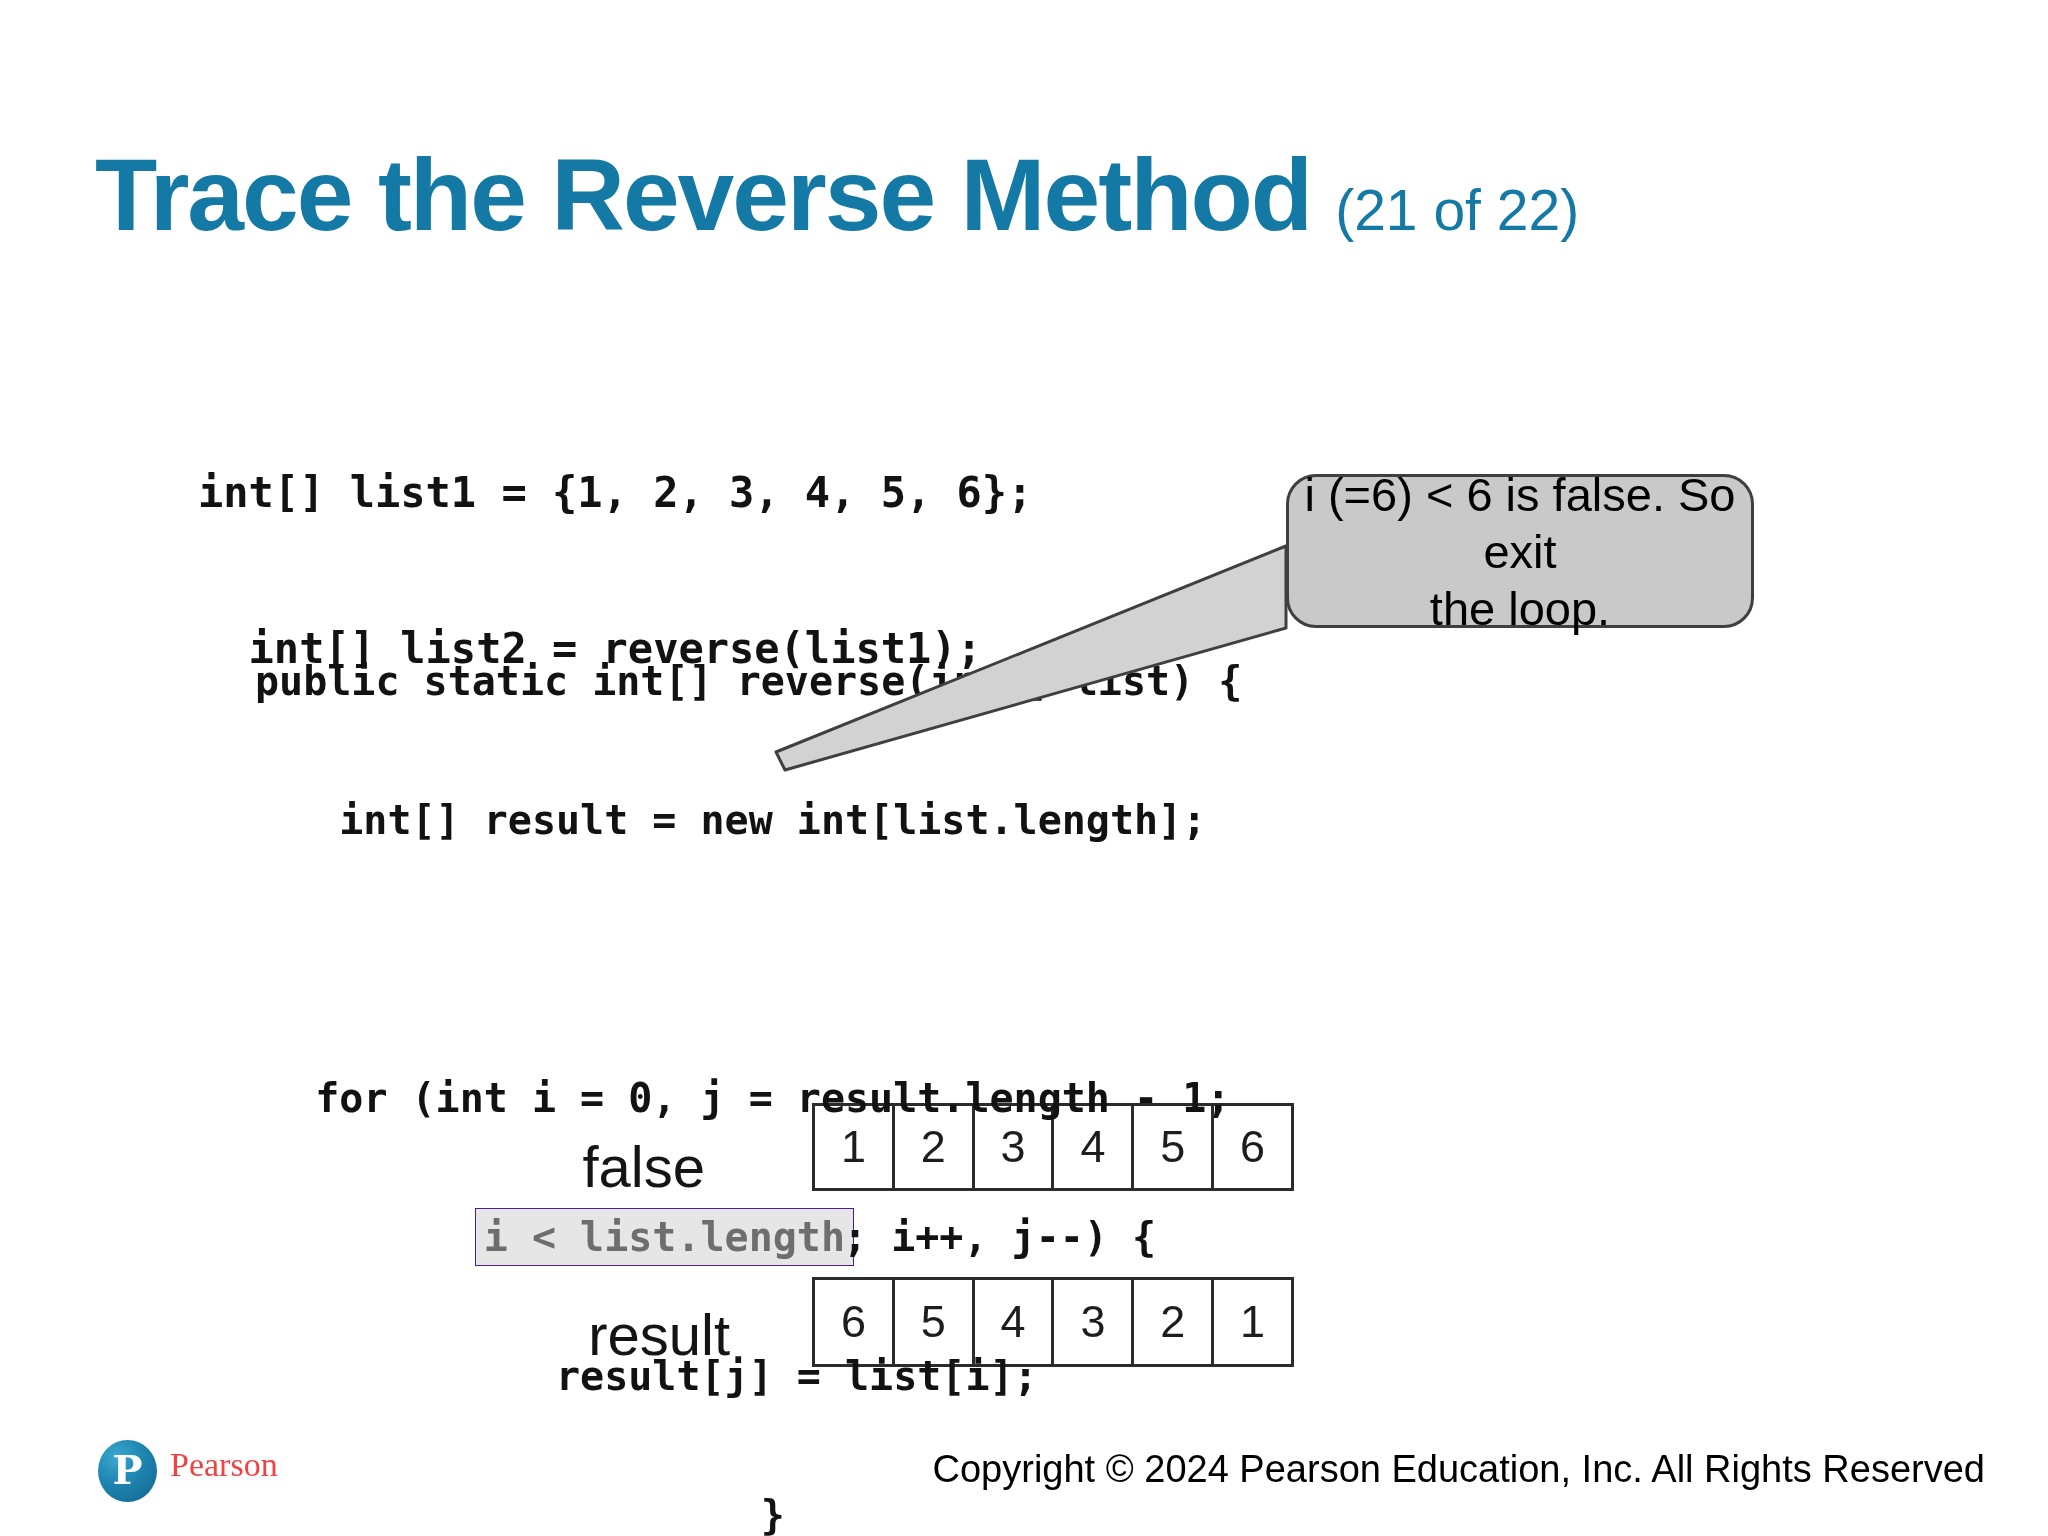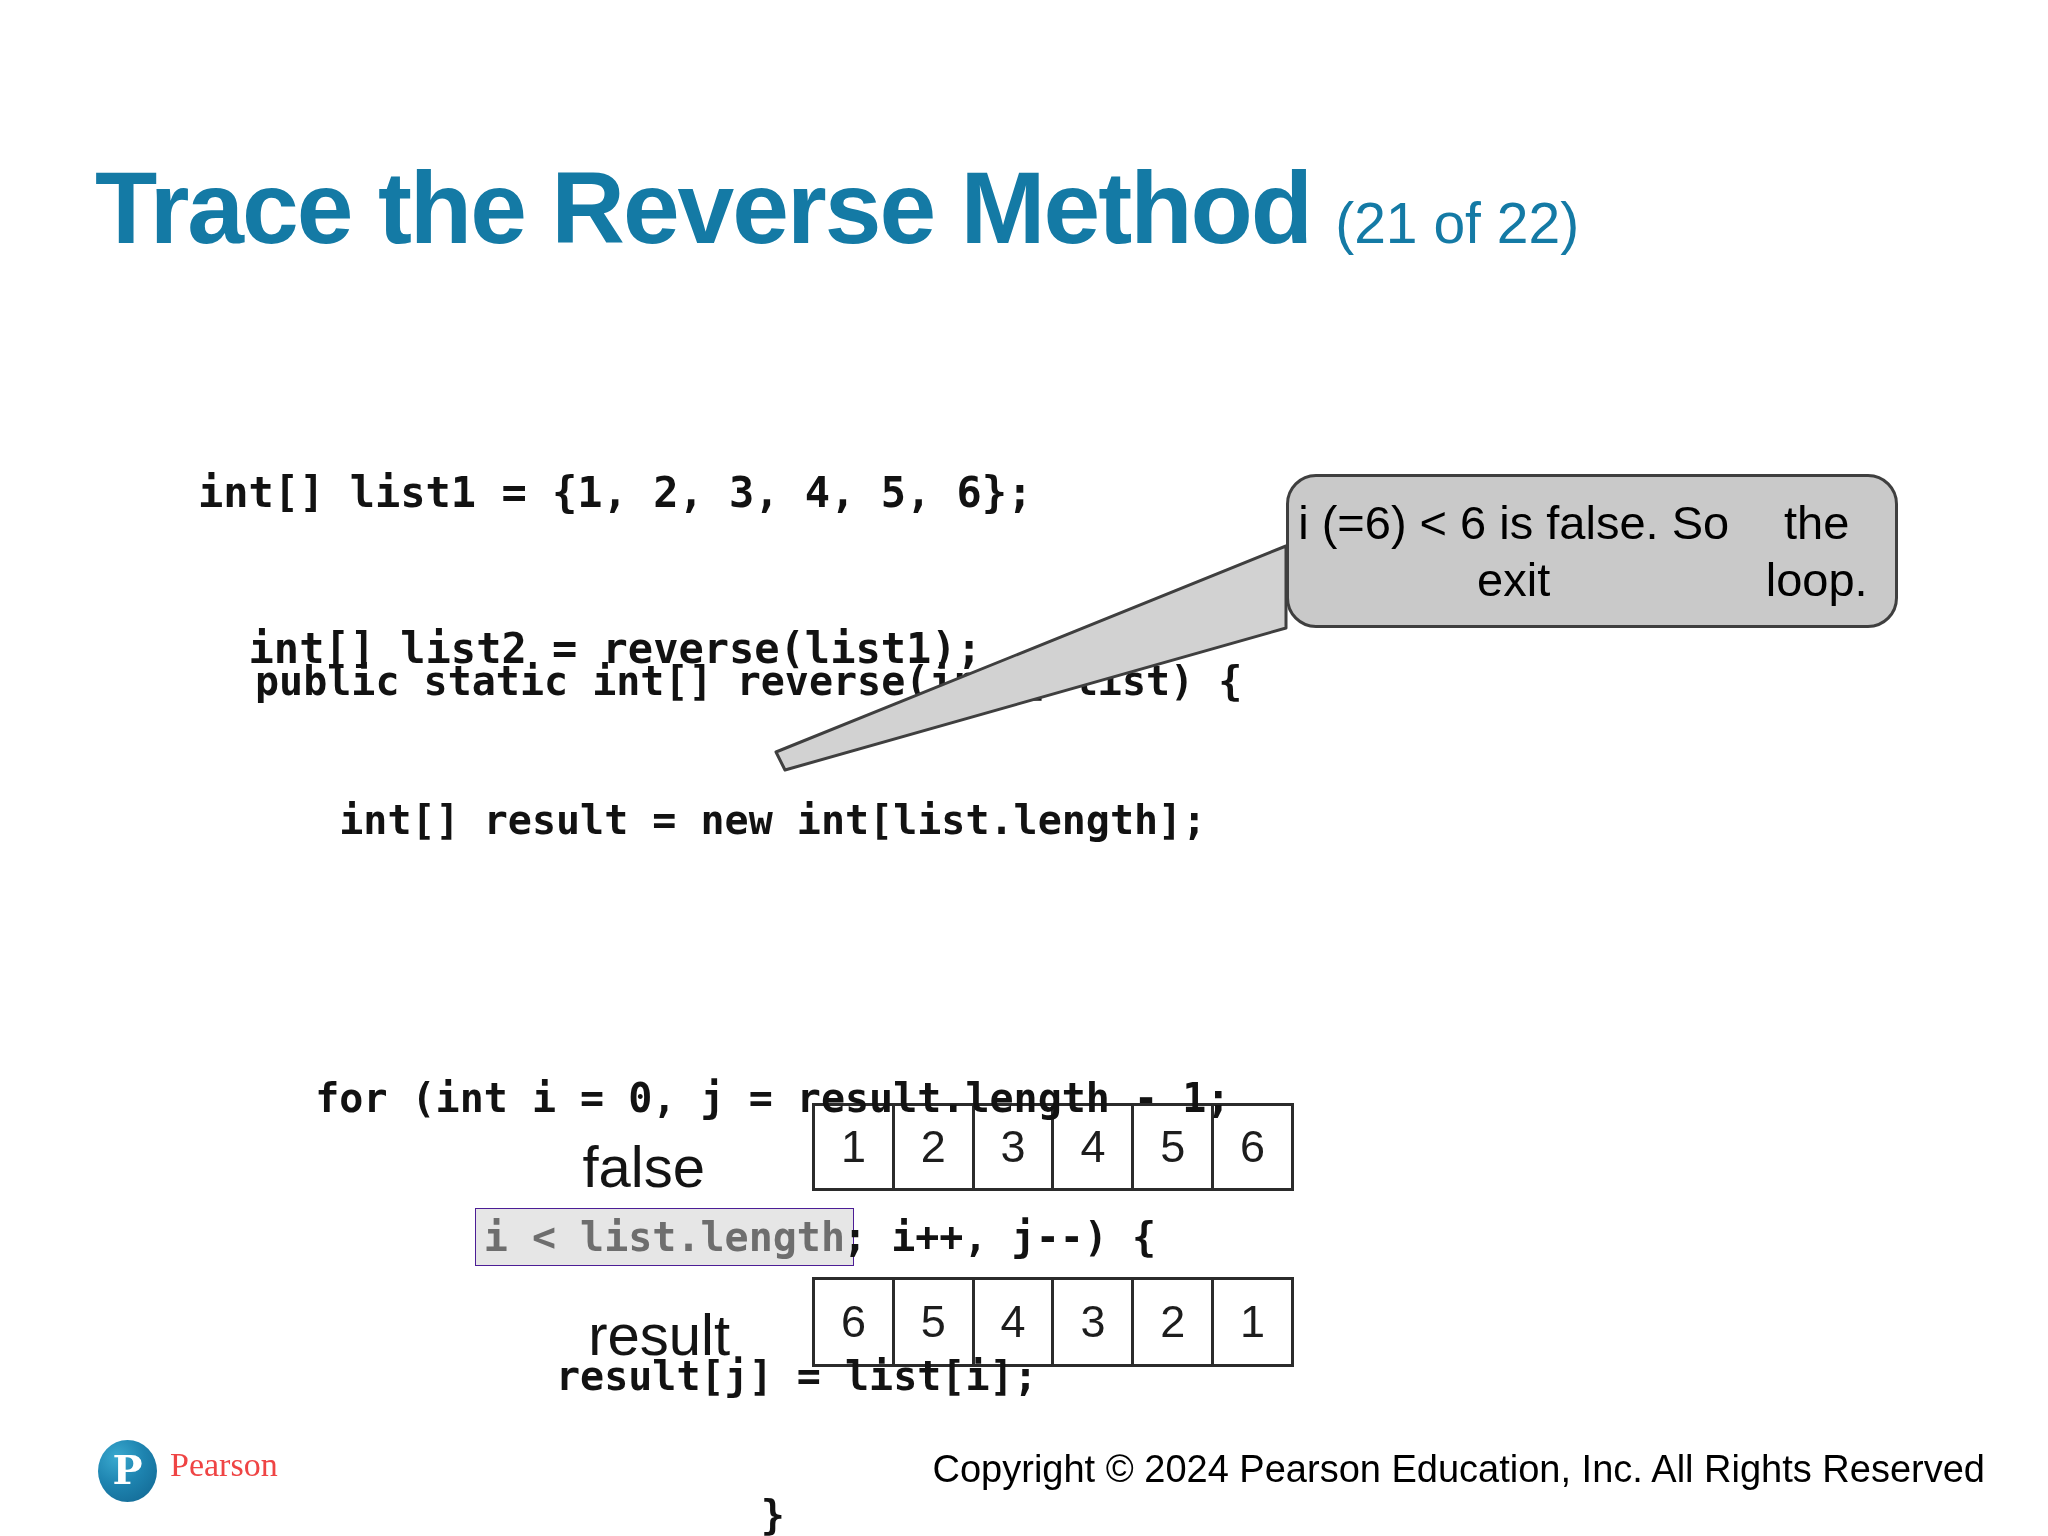--- a/index.html
+++ b/index.html
@@ -5,21 +5,21 @@
   html,body{margin:0;padding:0;background:#ffffff;}
   #slide{
     position:relative;
     width:2048px;height:1536px;
     background:#ffffff;
     overflow:hidden;
     font-family:"Liberation Sans",sans-serif;
   }
   
   #title{
-    position:absolute;left:95px;top:150px;
+    position:absolute;left:95px;top:137px;
     color:#147AA5;
     font-weight:bold;font-size:102px;letter-spacing:-2px;
     white-space:nowrap;
   }
   #title .suffix{
     font-size:57px;font-weight:normal;letter-spacing:0;
     margin-left:24px;
   }
   
   .code{
@@ -40,26 +40,26 @@
     padding:5px 8px;
     margin:0 -11px;
   }
   
   #beam{
     position:absolute;left:0;top:0;width:2048px;height:1536px;
     z-index:2;pointer-events:none;
   }
   
   #bubble{
-    position:absolute;left:1286px;top:474px;width:612px;height:154px;
+    position:absolute;left:1286px;top:474px;width:468px;height:154px;
     background:#c9c9c9;
     border:3px solid #3f3f3f;
     border-radius:30px;
     z-index:3;
-    display:flex;justify-content:center;align-items:center;
+    display:flex;flex-direction:column;justify-content:center;align-items:center;
     font-size:47px;line-height:57px;color:#000;
     text-align:center;
     box-sizing:border-box;
   }
   
   .arr-label{
     position:absolute;
     font-size:58px;color:#141414;
     text-align:right;
     white-space:nowrap;

